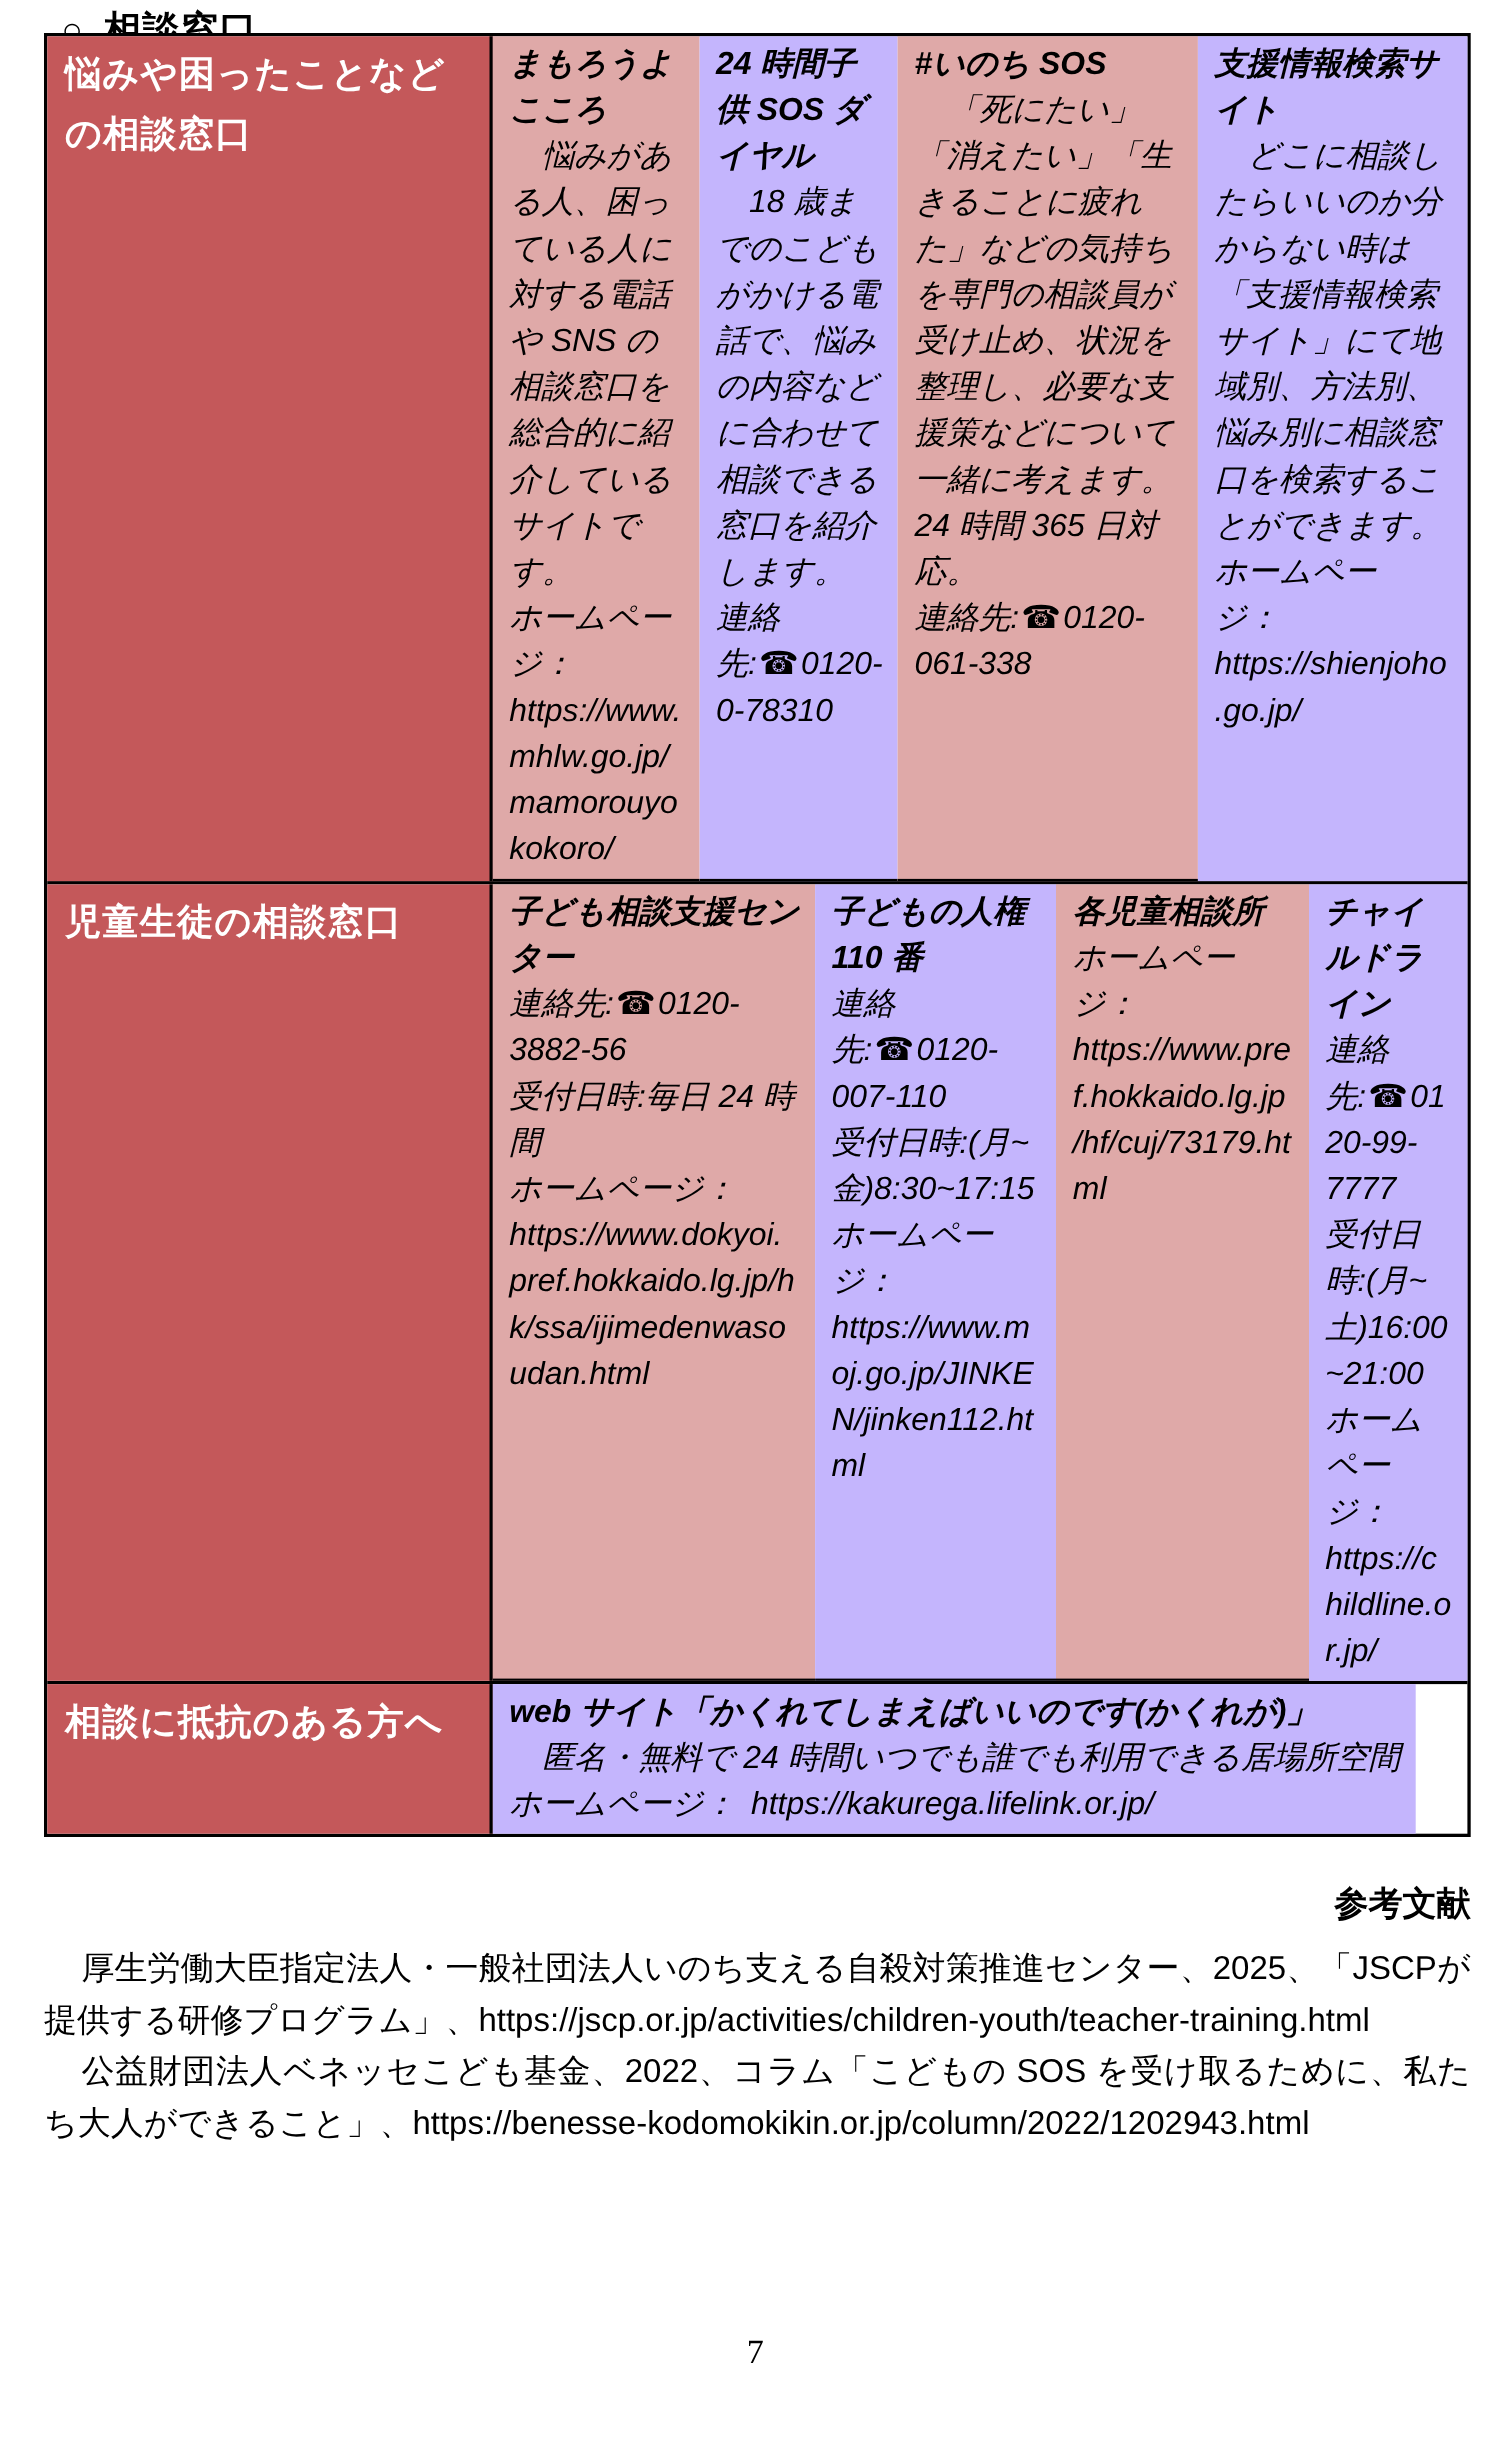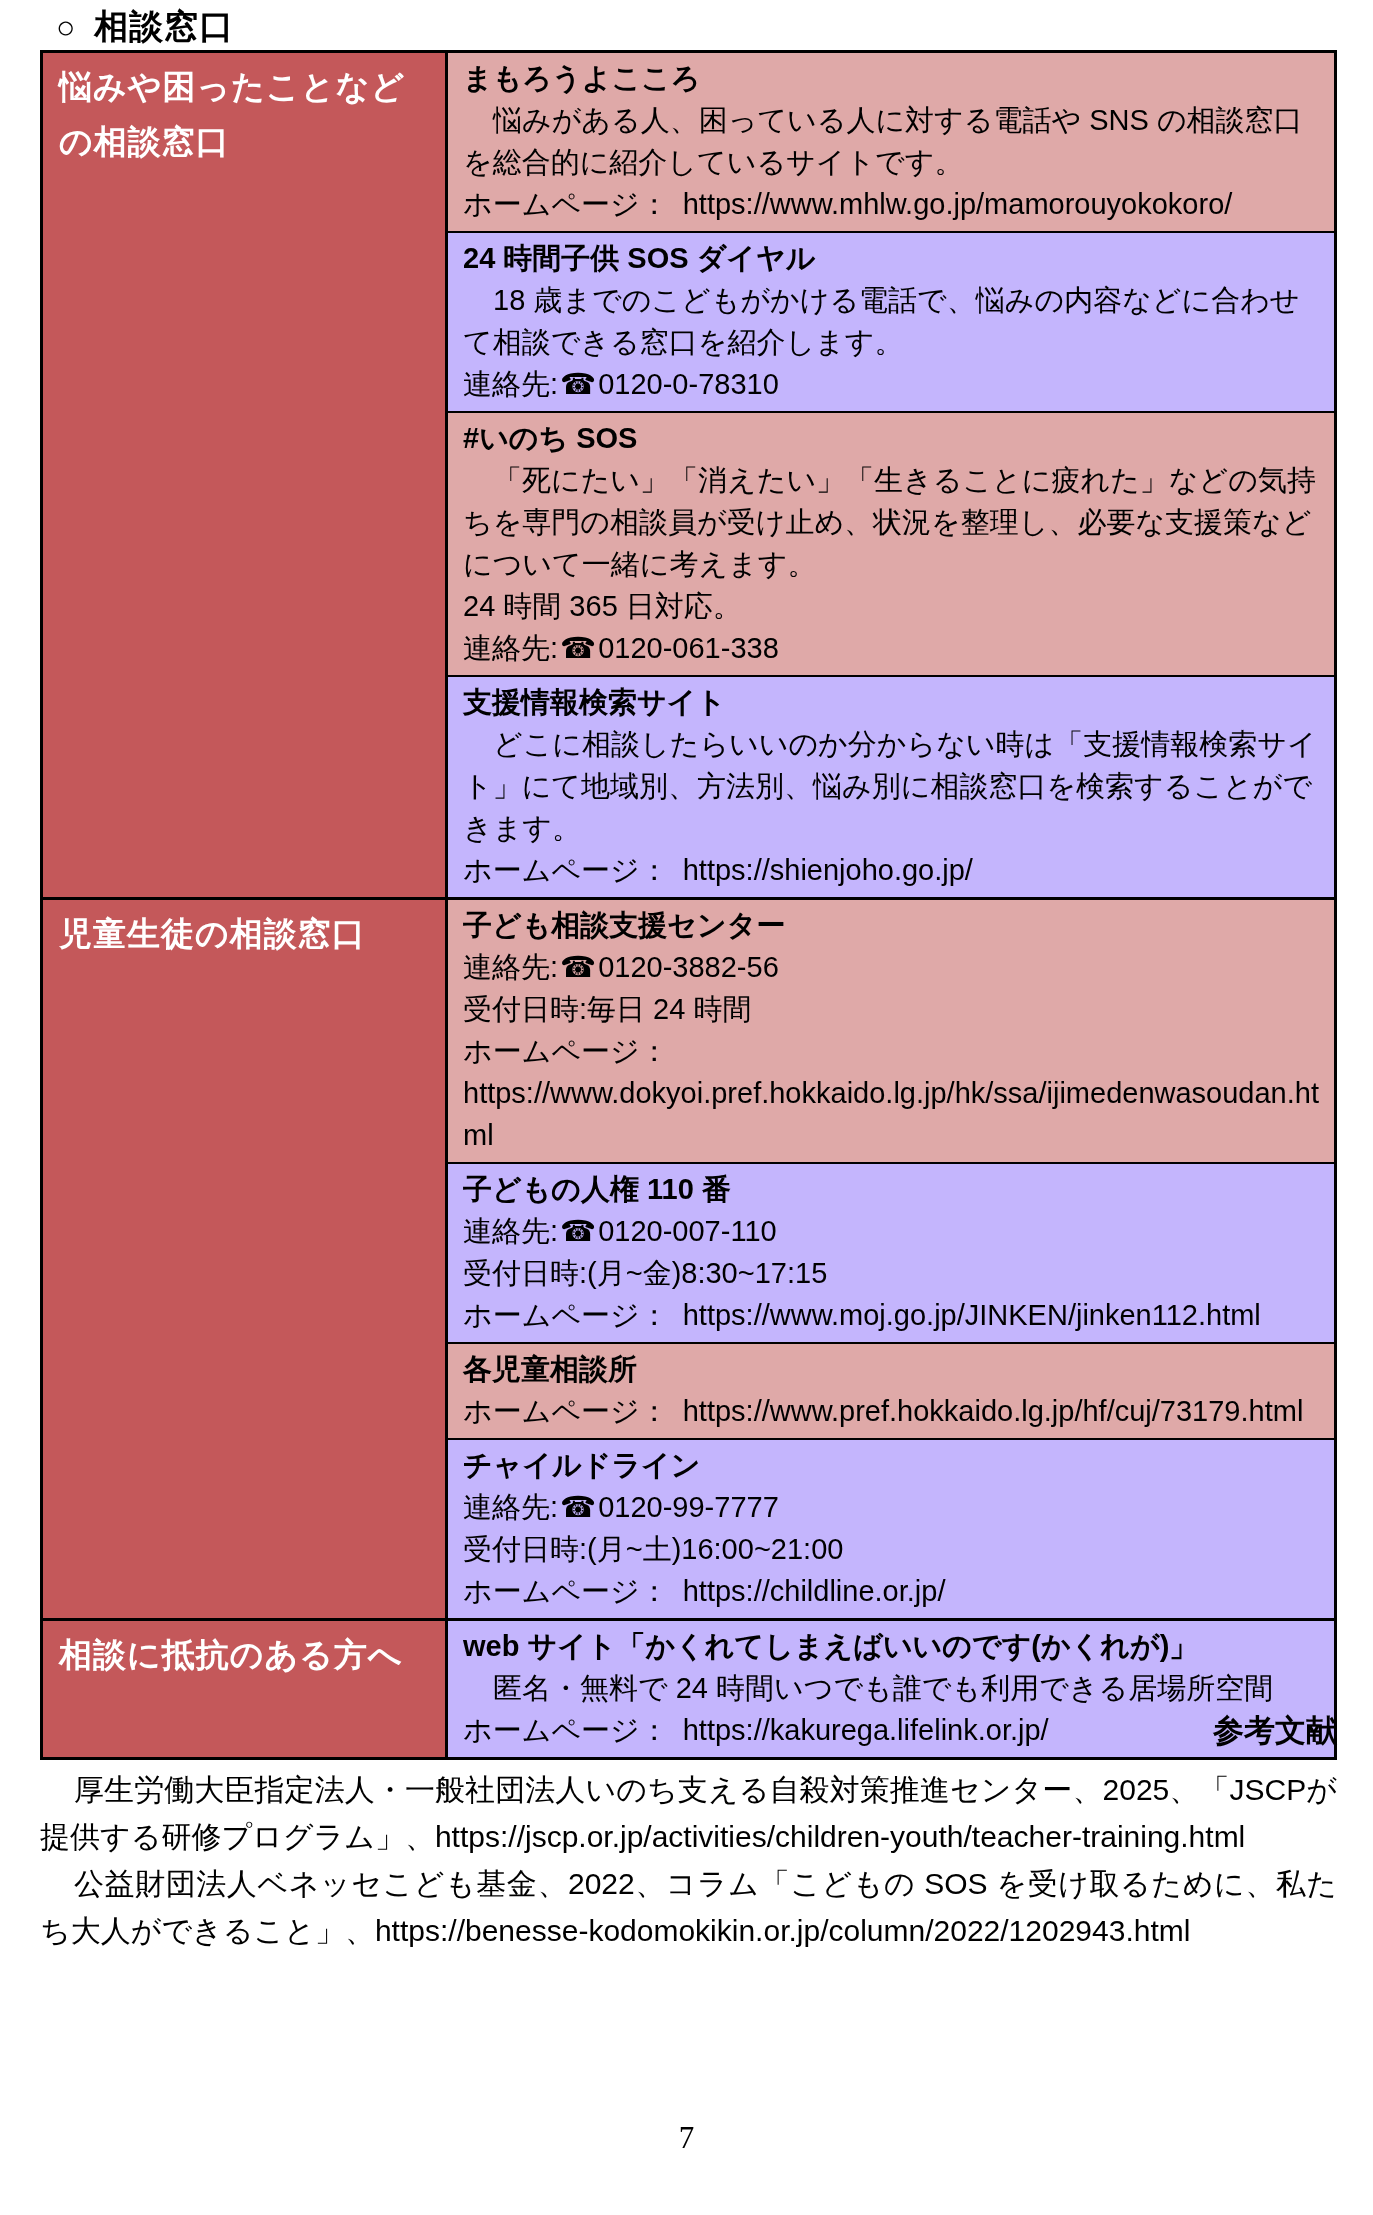--- a/index.html
+++ b/index.html
@@ -13,35 +13,35 @@
   }
   .page-heading {
     position:absolute; left:56px; top:4px;
     font-size:34px; font-weight:bold;
     letter-spacing:1px;
     display:flex; align-items:center; gap:18px;
   }
   .circle-mark { font-weight:normal; font-size:32px; }
 
   .consult-table {
-    position:absolute; left:40px; top:50px; width:1297px;
+    position:absolute; left:40px; top:30px; width:1297px;
     border:3px solid #000; box-sizing:border-box;
     background:#fff;
   }
   .group-row { display:flex; border-bottom:3px solid #000; }
   .group-row:last-child { border-bottom:none; }
   .group-label {
     flex:0 0 405px; width:405px; box-sizing:border-box;
     background:#C4585A; color:#ffffff;
     font-weight:bold; font-size:33px; line-height:55px;
     letter-spacing:1px;
     padding:6px 12px 6px 16px;
     border-right:3px solid #000;
   }
-  .entries { flex:1; display:flex; flex-direction:column; min-width:0; }
+  .entries { flex:1; display:flex; flex-direction:row; min-width:0;font-style:italic; }
   .entry {
     padding:4px 14px 6px 15px;
     border-bottom:2px solid #000;
     font-size:29px; line-height:42px;
     box-sizing:border-box;
   }
   .entry:last-child { border-bottom:none; }
   .entry.medium { background:#DFA9A8; }
   .entry.light  { background:#c4b5fd; }
   .entry-title { font-weight:bold; }

